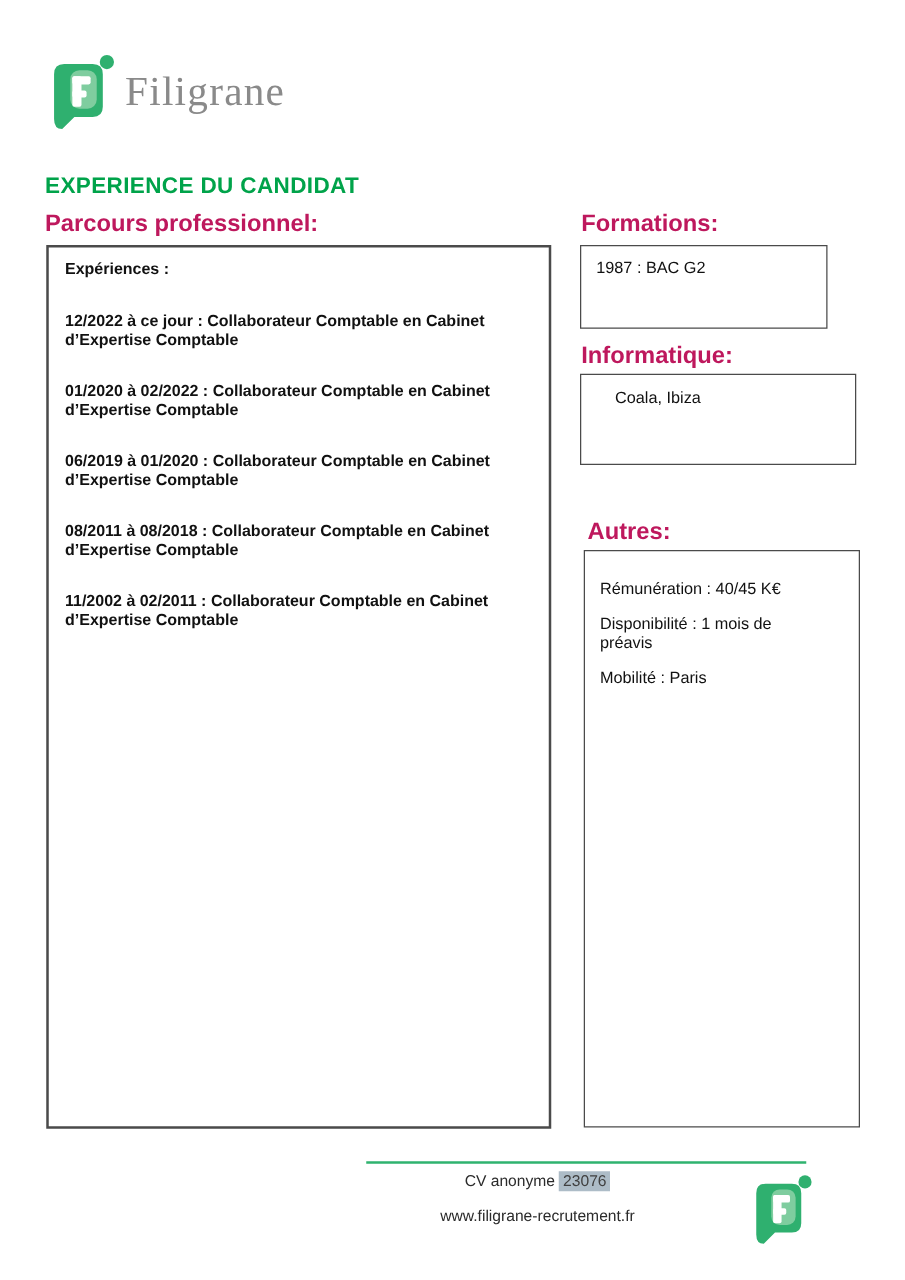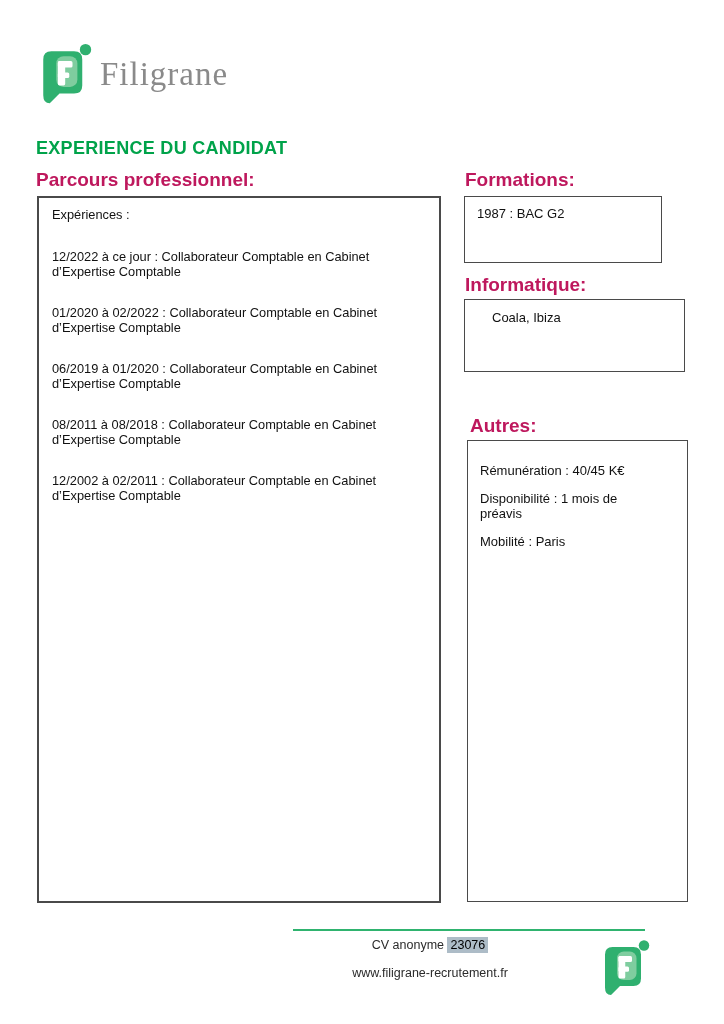--- a/index.html
+++ b/index.html
@@ -40,21 +40,21 @@
   .label-informatique { left: 465px; top: 274px; }
   .label-autres { left: 470px; top: 415px; }
 
   
   .main-box {
     position: absolute; left: 37px; top: 196px;
     width: 404px; height: 707px;
     border: 2px solid #4a4a4a;
     background: #fff;
     padding: 9px 13px;
-    font-size: 12.8px; font-weight: normal; color: #111;
+    font-size: 12.8px; font-weight: bold; color: #111;
   }
   .box-title { margin-bottom: 27px; }
   .exp-entry {
     white-space: pre-line;
     line-height: 15px;
     margin-bottom: 26px;
   }
 
   
   .side-box {
@@ -73,21 +73,21 @@
     position: absolute; left: 293px; top: 929px;
     width: 352px; height: 2px; background: #2fb36f;
   }
   .footer-text {
     position: absolute; left: 280px; width: 300px;
     text-align: center; font-size: 12.5px; color: #2b2b2b;
   }
   .footer-cv { top: 938px; }
   .footer-site { top: 966px; }
   .cv-number {
-    background: #adbcc7; color: #000000;
+    background: #adbcc7; color: #404040;
     padding: 1px 3px;
   }
   .logo-footer {
     position: absolute; left: 602px; top: 938px;
   }
   .logo-footer svg { width: 48px; height: 60px; }
 </style>
 </head>
 <body>
 
@@ -115,21 +115,21 @@
   <div class="main-box">
     <div class="box-title">Expériences :</div>
     <div class="exp-entry">12/2022 à ce jour : Collaborateur Comptable en Cabinet
 d’Expertise Comptable</div>
     <div class="exp-entry">01/2020 à 02/2022 : Collaborateur Comptable en Cabinet
 d’Expertise Comptable</div>
     <div class="exp-entry">06/2019 à 01/2020 : Collaborateur Comptable en Cabinet
 d’Expertise Comptable</div>
     <div class="exp-entry">08/2011 à 08/2018 : Collaborateur Comptable en Cabinet
 d’Expertise Comptable</div>
-    <div class="exp-entry">12/2002 à 02/2011 : Collaborateur Comptable en Cabinet
+    <div class="exp-entry">11/2002 à 02/2011 : Collaborateur Comptable en Cabinet
 d’Expertise Comptable</div>
   </div>
 
   <div class="side-box box-formations">
     <div>1987 : BAC G2</div>
   </div>
 
   <div class="side-box box-informatique">
     <div>Coala, Ibiza</div>
   </div>

